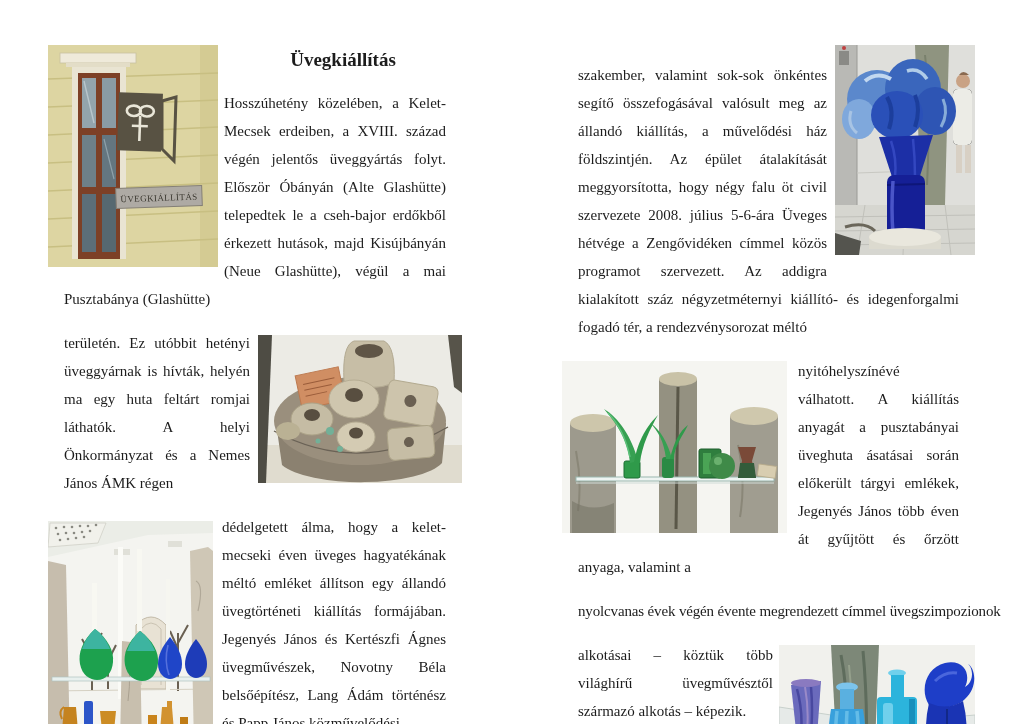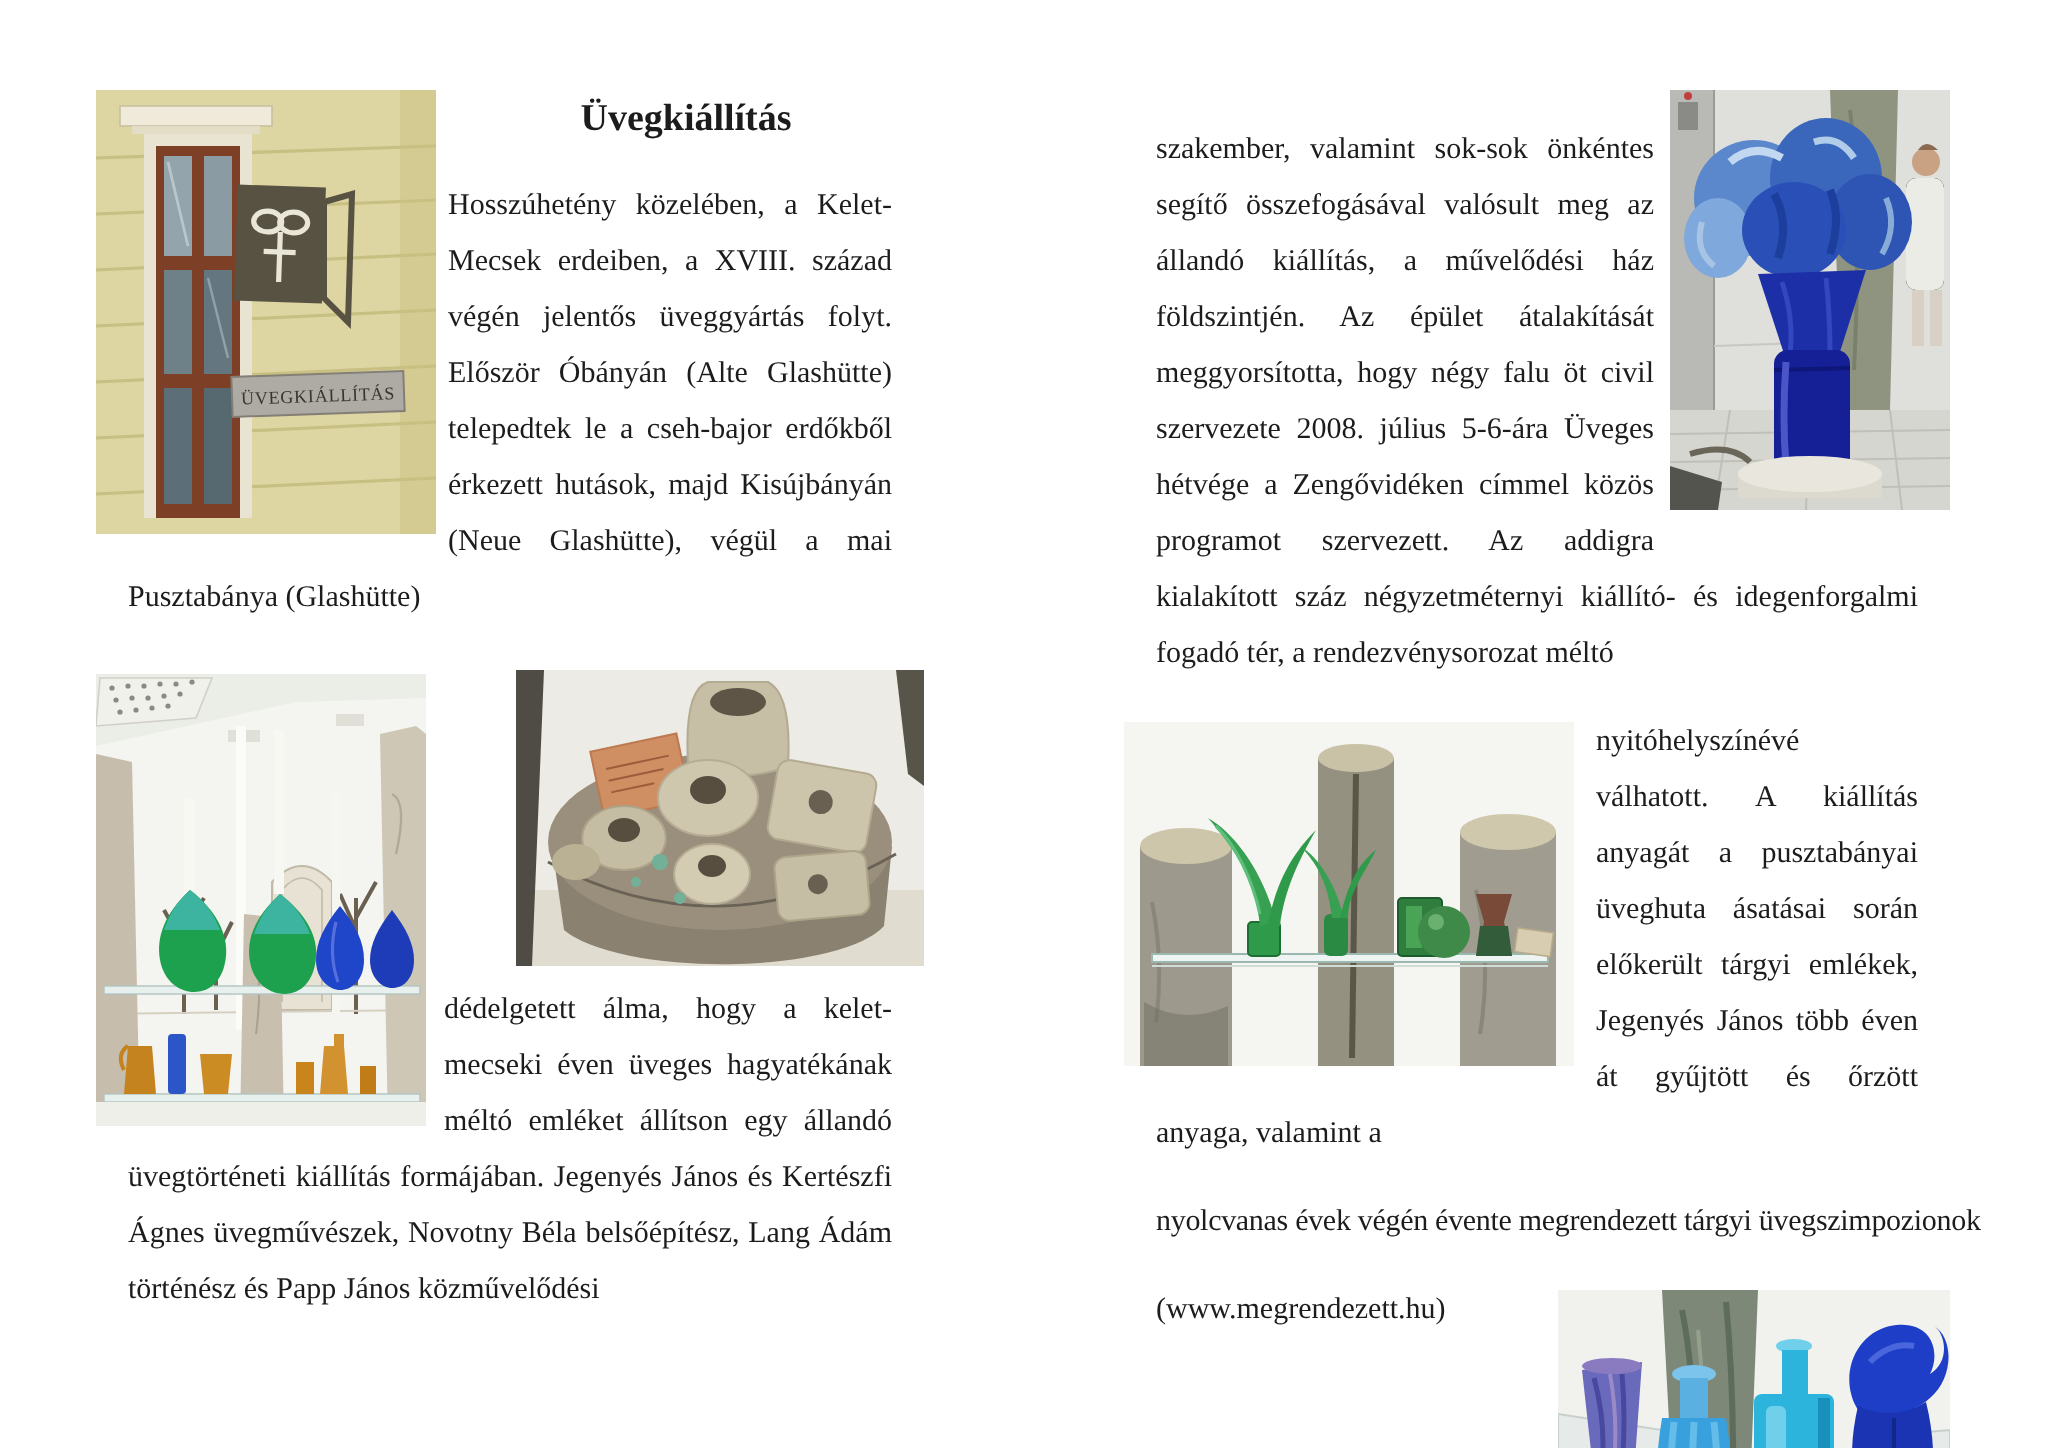--- a/index.html
+++ b/index.html
@@ -114,20 +114,21 @@
       <g transform="rotate(-5 152 108)">
         <rect x="130" y="92" width="46" height="32" rx="6" fill="#c6bda5" stroke="#aca388" stroke-width="1"></rect>
         <circle cx="151" cy="107" r="5" fill="#6a6052"></circle>
       </g>
       <ellipse cx="30" cy="96" rx="12" ry="9" fill="#bab194"></ellipse>
       <circle cx="72" cy="96" r="4" fill="#72b098"></circle>
       <circle cx="82" cy="114" r="3" fill="#72b098"></circle>
       <circle cx="60" cy="106" r="2.5" fill="#72b098"></circle>
     </svg>
 
+    <p>területén. Ez utóbbit hetényi üveggyárnak is hívták, helyén ma egy huta feltárt romjai láthatók. A helyi Önkormányzat és a Nemes János ÁMK régen</p>
 
     <svg class="ph ph3 fl" width="165" height="226" viewBox="0 0 165 226">
       <rect width="165" height="226" fill="#f4f4f0"></rect>
       <path d="M0,36 L100,14 L165,12 L165,0 L0,0 Z" fill="#ebede7"></path>
 
       <polygon points="2,2 58,2 50,22 0,26" fill="#f1f1eb" stroke="#d0d0c8" stroke-width="0.8"></polygon>
       <g fill="#8a8a82">
         <circle cx="8" cy="7" r="1.3"></circle>
           <circle cx="16" cy="6" r="1.3"></circle>
           <circle cx="24" cy="6" r="1.3"></circle>
@@ -289,21 +290,21 @@
       <circle cx="156" cy="100" r="4" fill="#6ab06e"></circle>
       <path d="M176,86 L194,86 L190,100 L194,117 L176,117 L180,100 Z" fill="#7a4a38"></path>
       <path d="M178,102 L192,102 L194,117 L176,117 Z" fill="#335c3a"></path>
       <g transform="rotate(8 204 110)">
         <rect x="196" y="104" width="18" height="12" fill="#d8cdb0" stroke="#b8ab8a" stroke-width="0.8"></rect>
       </g>
     </svg>
 
     <p>nyitóhelyszínévé válhatott. A kiállítás anyagát a pusztabányai üveghuta ásatásai során előkerült tárgyi emlékek, Jegenyés János több éven át gyűjtött és őrzött anyaga, valamint a</p>
 
-    <p class="oneline">nyolcvanas évek végén évente megrendezett tárgyi üvegszimpozionok</p>
+    <p class="oneline">nyolcvanas évek végén évente megrendezett címmel üvegszimpozionok</p>
 
     <svg class="ph ph6 fr" width="196" height="183" viewBox="0 0 196 183">
       <rect width="196" height="183" fill="#f1f1ed"></rect>
 
       <path d="M52,0 L100,0 L94,150 L60,150 Z" fill="#7d8878"></path>
       <path d="M62,10 Q72,60 66,140 M84,6 Q90,70 86,146" stroke="#5e6c5c" stroke-width="3" fill="none"></path>
       <path d="M70,20 Q76,80 72,130" stroke="#95a08c" stroke-width="2" fill="none"></path>
 
       <polygon points="0,62 52,70 48,112 0,104" fill="#e6eae8" stroke="#c8d0cc" stroke-width="1"></polygon>
       <polygon points="150,74 196,70 196,118 152,120" fill="#e6eae8" stroke="#c8d0cc" stroke-width="1"></polygon>
@@ -337,17 +338,18 @@
 
       <g transform="rotate(6 150 164)">
         <rect x="128" y="152" width="44" height="26" fill="#ecc0bc" stroke="#d8a0a0" stroke-width="1"></rect>
         <line x1="134" y1="159" x2="166" y2="159" stroke="#b08080" stroke-width="1"></line>
         <line x1="134" y1="165" x2="162" y2="165" stroke="#b08080" stroke-width="1"></line>
         <line x1="134" y1="171" x2="158" y2="171" stroke="#b08080" stroke-width="1"></line>
       </g>
       <rect x="96" y="160" width="10" height="8" fill="#b8b8b0"></rect>
     </svg>
 
+    <p>alkotásai – köztük több világhírű üvegművésztől származó alkotás – képezik.</p>
 
     <p class="site">(www.megrendezett.hu)</p>
   </div>
 
 </div>
 
 </body></html>

